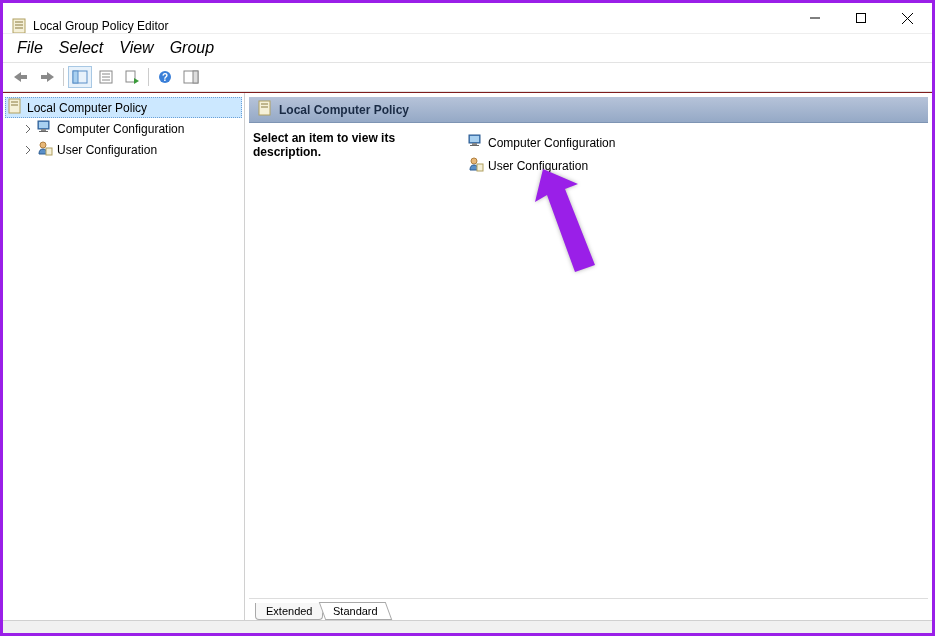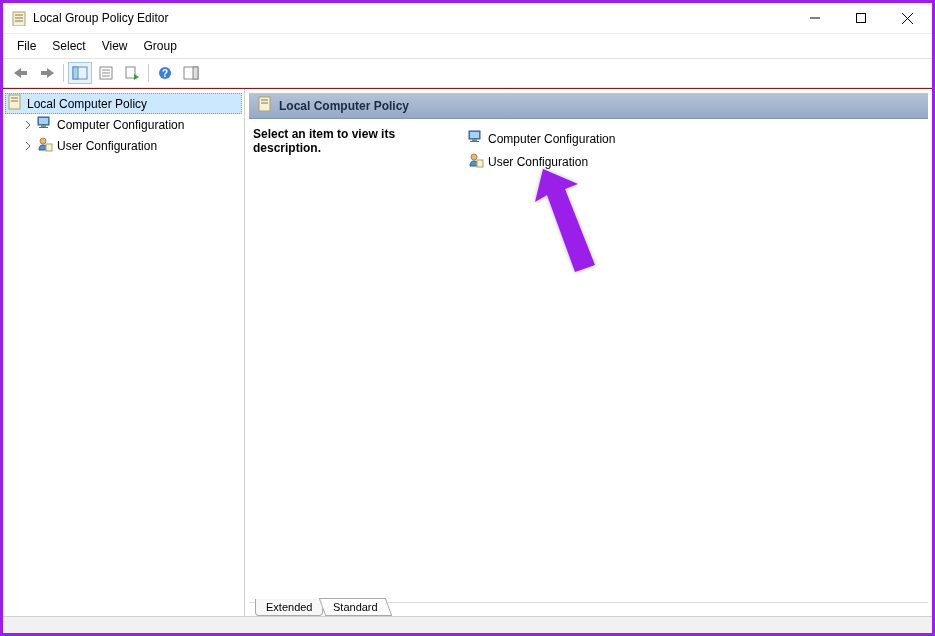--- a/index.html
+++ b/index.html
@@ -8,21 +8,21 @@
   font-size: 12px;
   background: #fff;
   width: 935px;
   height: 636px;
   border: 3px solid #9a1fe8;
   overflow: hidden;
   position: relative;
 }
 .titlebar {
   display: flex;
-  align-items: center;
+  align-items: flex-end;
   height: 30px;
   padding: 0 2px 0 8px;
   background: #fff;
 }
 .titlebar .app-icon {
   width: 16px; height: 16px; margin-right: 6px;
   display: flex; align-items: center; justify-content: center;
 }
 .titlebar .title { font-size: 12px; color: #000; }
 .titlebar .spacer { flex: 1; }
@@ -33,21 +33,22 @@
   color: #000;
 }
 .win-btn svg { stroke: #000; stroke-width: 1; fill: none; }
 .menubar {
   display: flex;
   padding: 2px 6px;
   border-top: 1px solid #eee;
 }
 .menubar .menu-item {
   padding: 3px 8px;
-  font-size: 12px;
+  font-size: 16px;
+  font-style: italic;
 }
 .toolbar {
   display: flex;
   align-items: center;
   padding: 3px 6px;
   border-top: 1px solid #e3e3e3;
   border-bottom: 1px solid #e3e3e3;
   gap: 2px;
 }
 .tool-btn {
@@ -121,21 +122,21 @@
 }
 .list-item {
   display: flex; align-items: center;
   gap: 4px;
   padding: 2px 4px;
   font-size: 12px;
 }
 .tabs-row {
   display: flex;
   align-items: flex-end;
-  height: 14px;
+  height: 22px;
   padding-left: 6px;
   border-top: 1px solid #ddd;
   margin: 0 4px;
 }
 .tab {
   padding: 2px 10px;
   font-size: 11px;
   border: 1px solid #a9a9a9;
   border-top: none;
   border-radius: 0 0 4px 4px;

